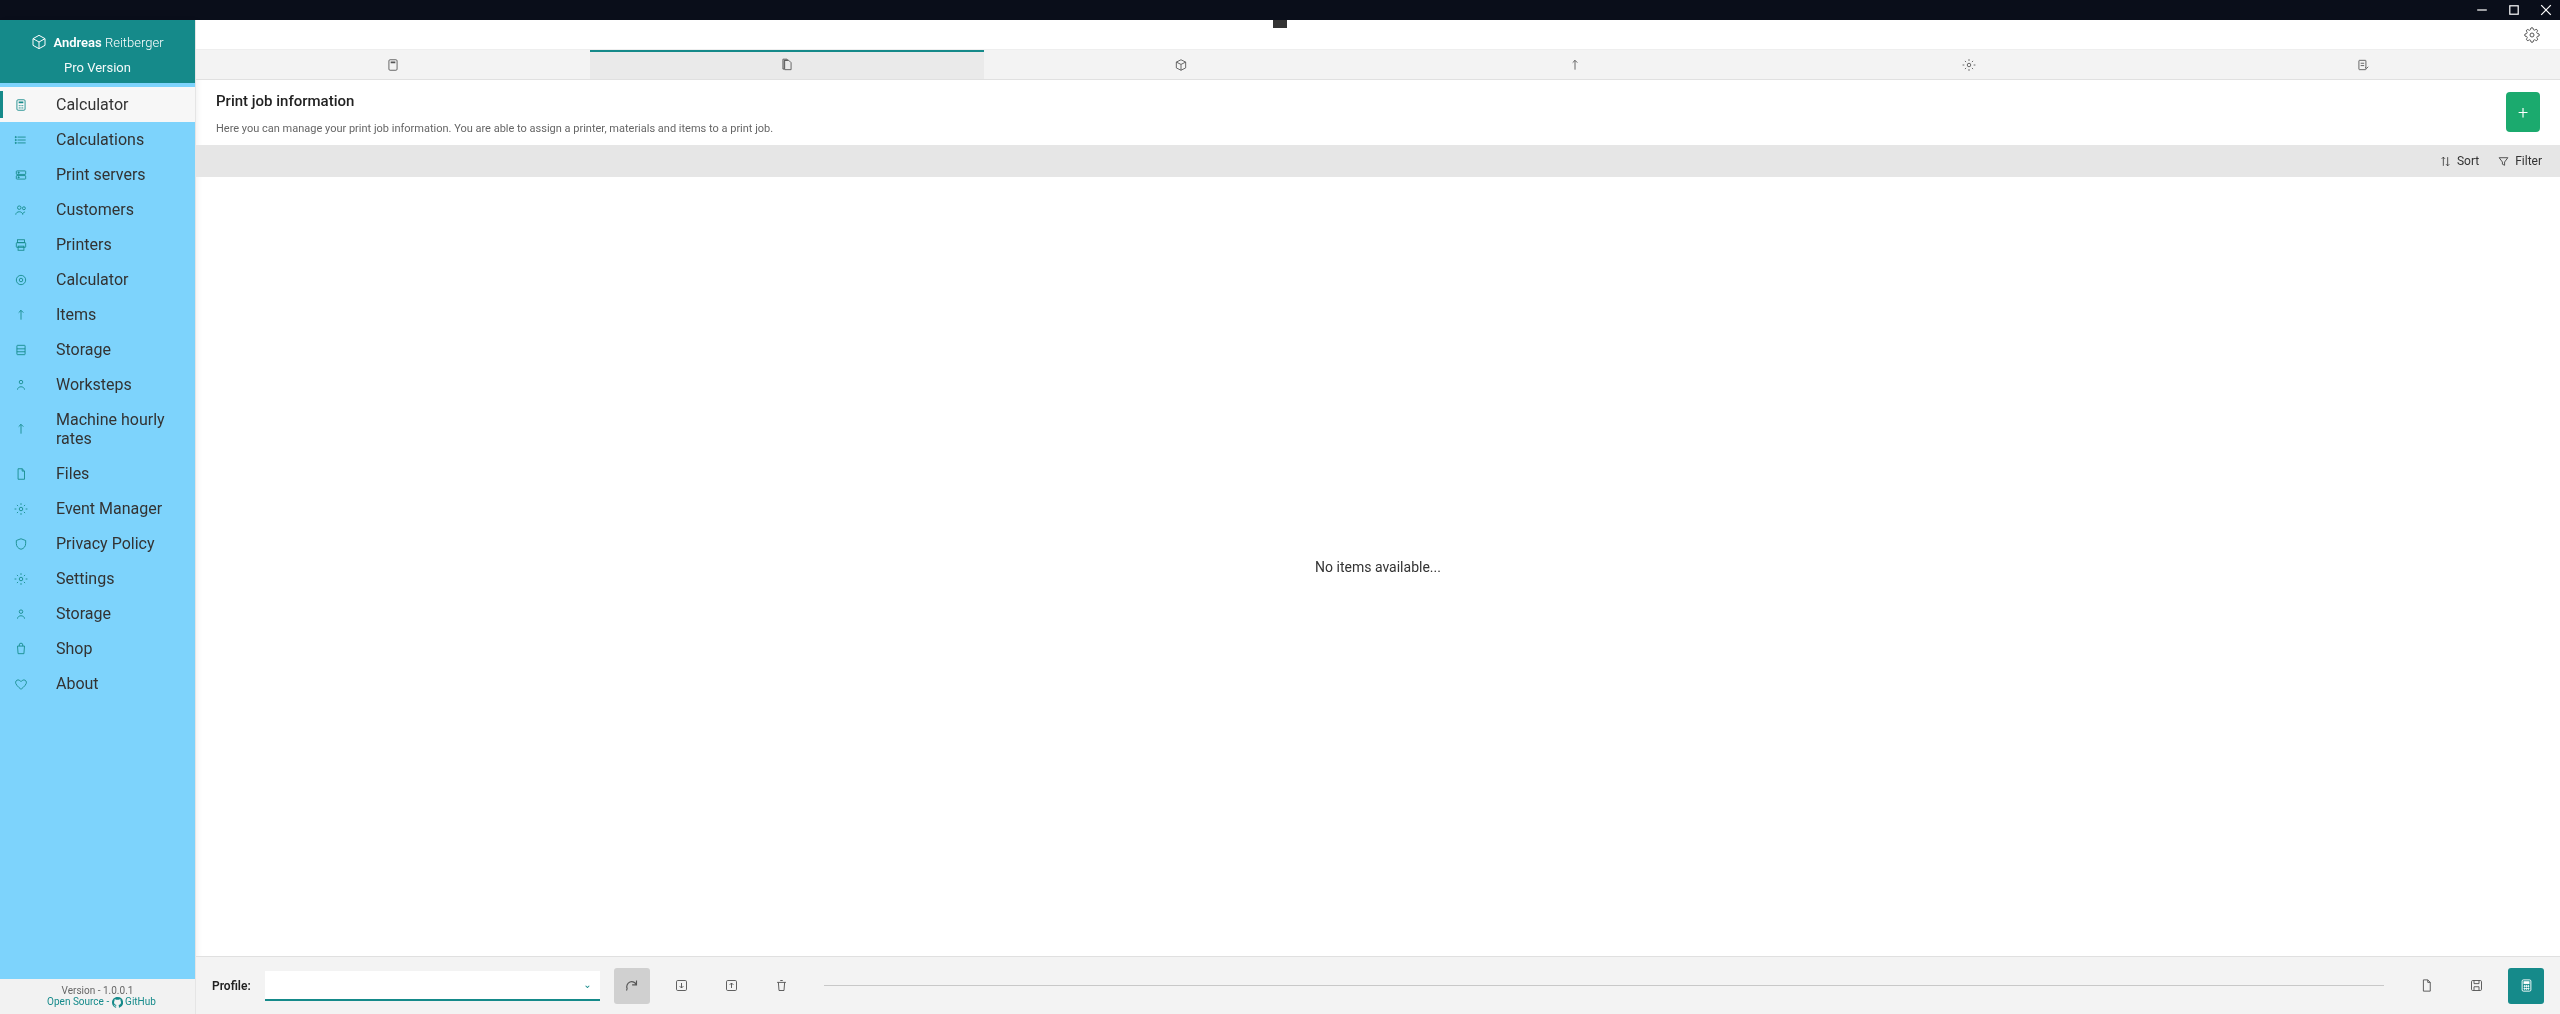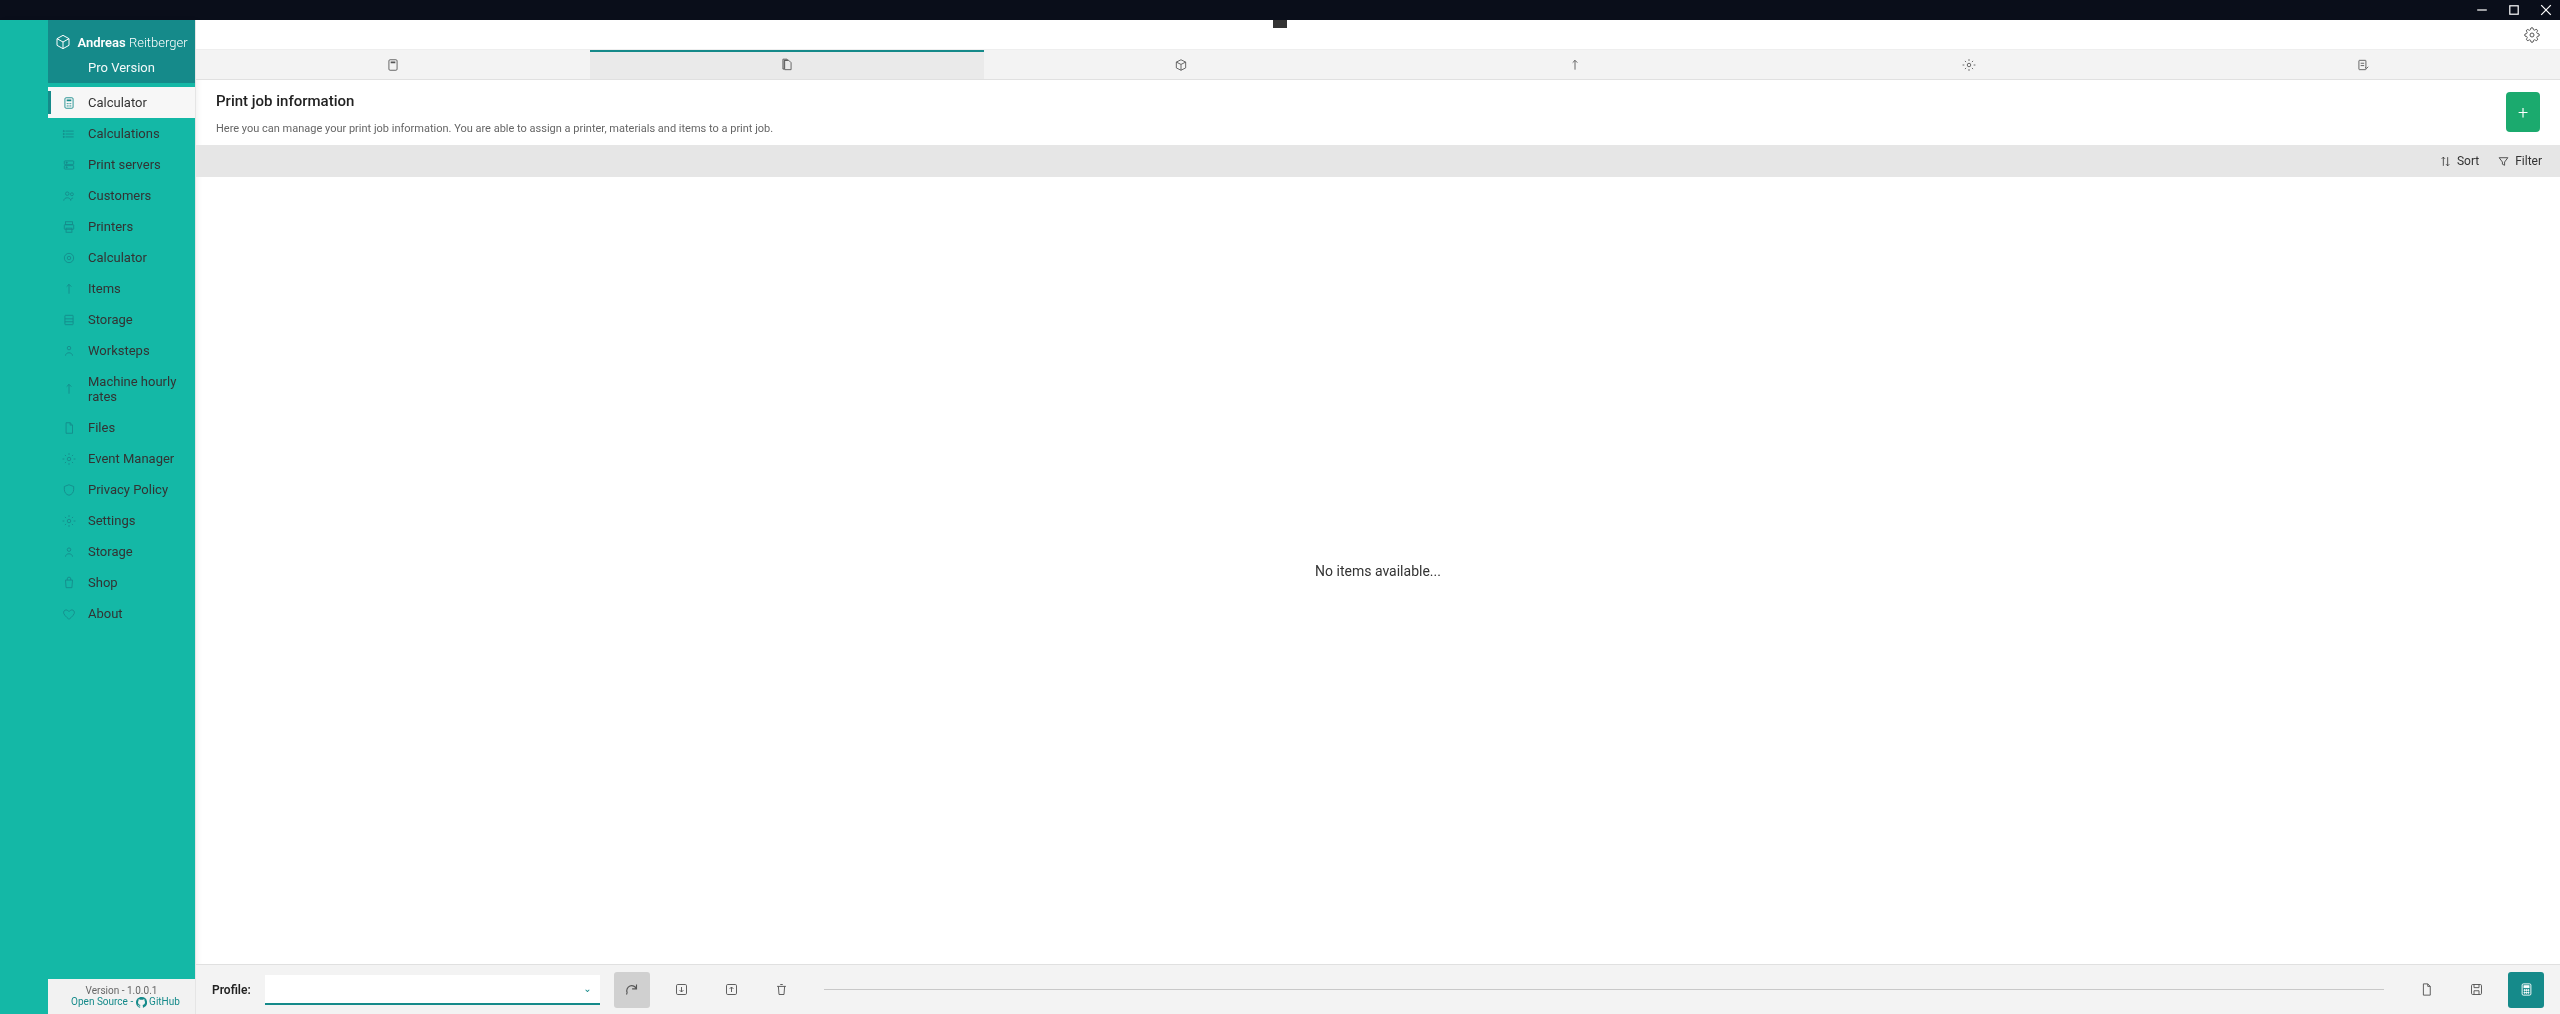--- a/index.html
+++ b/index.html
@@ -4,30 +4,30 @@
 <style>
 * { margin: 0; padding: 0; box-sizing: border-box; font-family: -apple-system, BlinkMacSystemFont, 'Segoe UI', Roboto, sans-serif; }
 html, body { height: 100%; overflow: hidden; }
 body { display: flex; flex-direction: column; background: #fff; }
 
 .titlebar { height: 20px; background: #0a0e1a; display: flex; justify-content: flex-end; align-items: center; padding-right: 8px; gap: 20px; }
 .titlebar-btn { width: 12px; height: 12px; display: flex; align-items: center; justify-content: center; color: #fff; cursor: pointer; font-size: 11px; }
 
 .app { flex: 1; display: flex; min-height: 0; }
 
-.sidebar { width: 196px; background: #14b8a6; display: flex; flex-direction: column; border-right: 1px solid #e5e5e5; box-shadow: 2px 0 5px rgba(0,0,0,0.05); padding-left: 48px; }
+.sidebar { width: 196px; background: #7dd3fc; display: flex; flex-direction: column; border-right: 1px solid #e5e5e5; box-shadow: 2px 0 5px rgba(0,0,0,0.05); }
 .sidebar-header { background: #158a8a; color: #fff; padding: 14px 0 8px; text-align: center; }
 .brand { display: flex; align-items: center; justify-content: center; gap: 6px; font-size: 13px; }
 .brand-icon { width: 16px; height: 16px; }
 .brand-name { font-weight: 300; }
 .brand-bold { font-weight: 600; }
 .pro-badge { font-size: 13px; margin-top: 10px; opacity: 0.95; }
 
 .nav { flex: 1; overflow-y: auto; padding-top: 4px; }
-.nav-item { display: flex; align-items: center; gap: 12px; padding: 8px 14px; font-size: 13px; color: #333; cursor: pointer; position: relative; }
+.nav-item { display: flex; align-items: center; gap: 28px; padding: 8px 14px; font-size: 16px; color: #333; cursor: pointer; position: relative; }
 .nav-item.active { background: #f7f7f7; }
 .nav-item.active::before { content: ''; position: absolute; left: 0; top: 4px; bottom: 4px; width: 3px; background: #158a8a; }
 .nav-icon { width: 14px; height: 14px; color: #158a8a; flex-shrink: 0; }
 
 .sidebar-footer { padding: 6px 0; text-align: center; font-size: 10px; color: #666; background: #f2f2f2; }
 .footer-link { color: #158a8a; text-decoration: none; margin-left: 8px; }
 .gh-icon { width: 11px; height: 11px; vertical-align: middle; }
 
 .main { flex: 1; display: flex; flex-direction: column; min-width: 0; }
 
@@ -45,21 +45,21 @@
 .page-titles h2 { font-size: 15px; font-weight: 500; color: #222; margin-bottom: 12px; }
 .page-titles p { font-size: 11px; color: #666; }
 .add-btn { width: 34px; height: 40px; background: #1baa6e; border-radius: 4px; display: flex; align-items: center; justify-content: center; color: #fff; cursor: pointer; font-size: 18px; font-weight: 300; }
 
 .toolbar { height: 32px; background: #e6e6e6; display: flex; justify-content: flex-end; align-items: center; padding: 0 18px; gap: 18px; font-size: 12px; color: #333; }
 .tool { display: flex; align-items: center; gap: 5px; cursor: pointer; }
 .tool-icon { width: 13px; height: 13px; }
 
 .list-area { flex: 1; display: flex; align-items: center; justify-content: center; color: #333; font-size: 14px; }
 
-.bottombar { height: 50px; background: #f3f3f3; border-top: 1px solid #e0e0e0; display: flex; align-items: center; padding: 0 16px; gap: 14px; }
+.bottombar { height: 58px; background: #f3f3f3; border-top: 1px solid #e0e0e0; display: flex; align-items: center; padding: 0 16px; gap: 14px; }
 .profile-label { font-size: 12px; font-weight: 600; color: #222; }
 .profile-select { width: 335px; height: 30px; border: none; border-bottom: 2px solid #158a8a; background: #fff; font-size: 12px; padding: 0 8px; outline: none; position: relative; display: flex; align-items: center; justify-content: flex-end; }
 .chev { color: #158a8a; font-size: 10px; }
 .icon-btn { width: 36px; height: 36px; display: flex; align-items: center; justify-content: center; cursor: pointer; border-radius: 3px; color: #555; }
 .icon-btn.filled { background: #d0d0d0; }
 .icon-btn svg { width: 15px; height: 15px; }
 .spacer { flex: 1; border-top: 1px solid #c8c8c8; margin: 0 10px; }
 .calc-btn { width: 36px; height: 36px; background: #158a8a; border-radius: 3px; display: flex; align-items: center; justify-content: center; color: #fff; cursor: pointer; }
 .calc-btn svg { width: 15px; height: 15px; }
 

